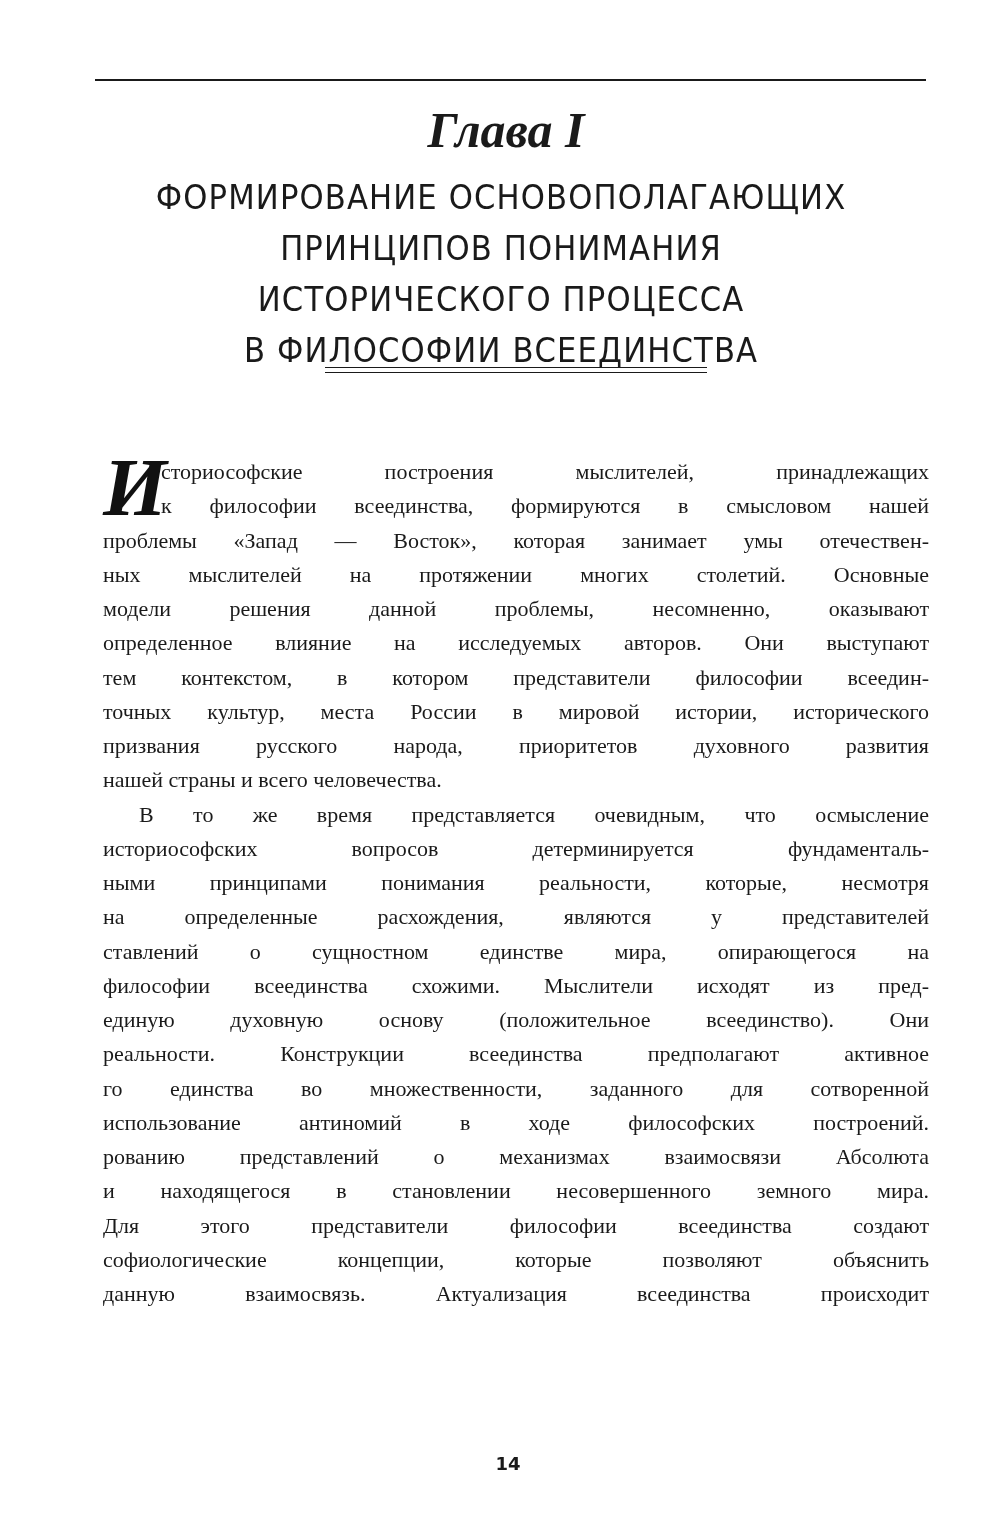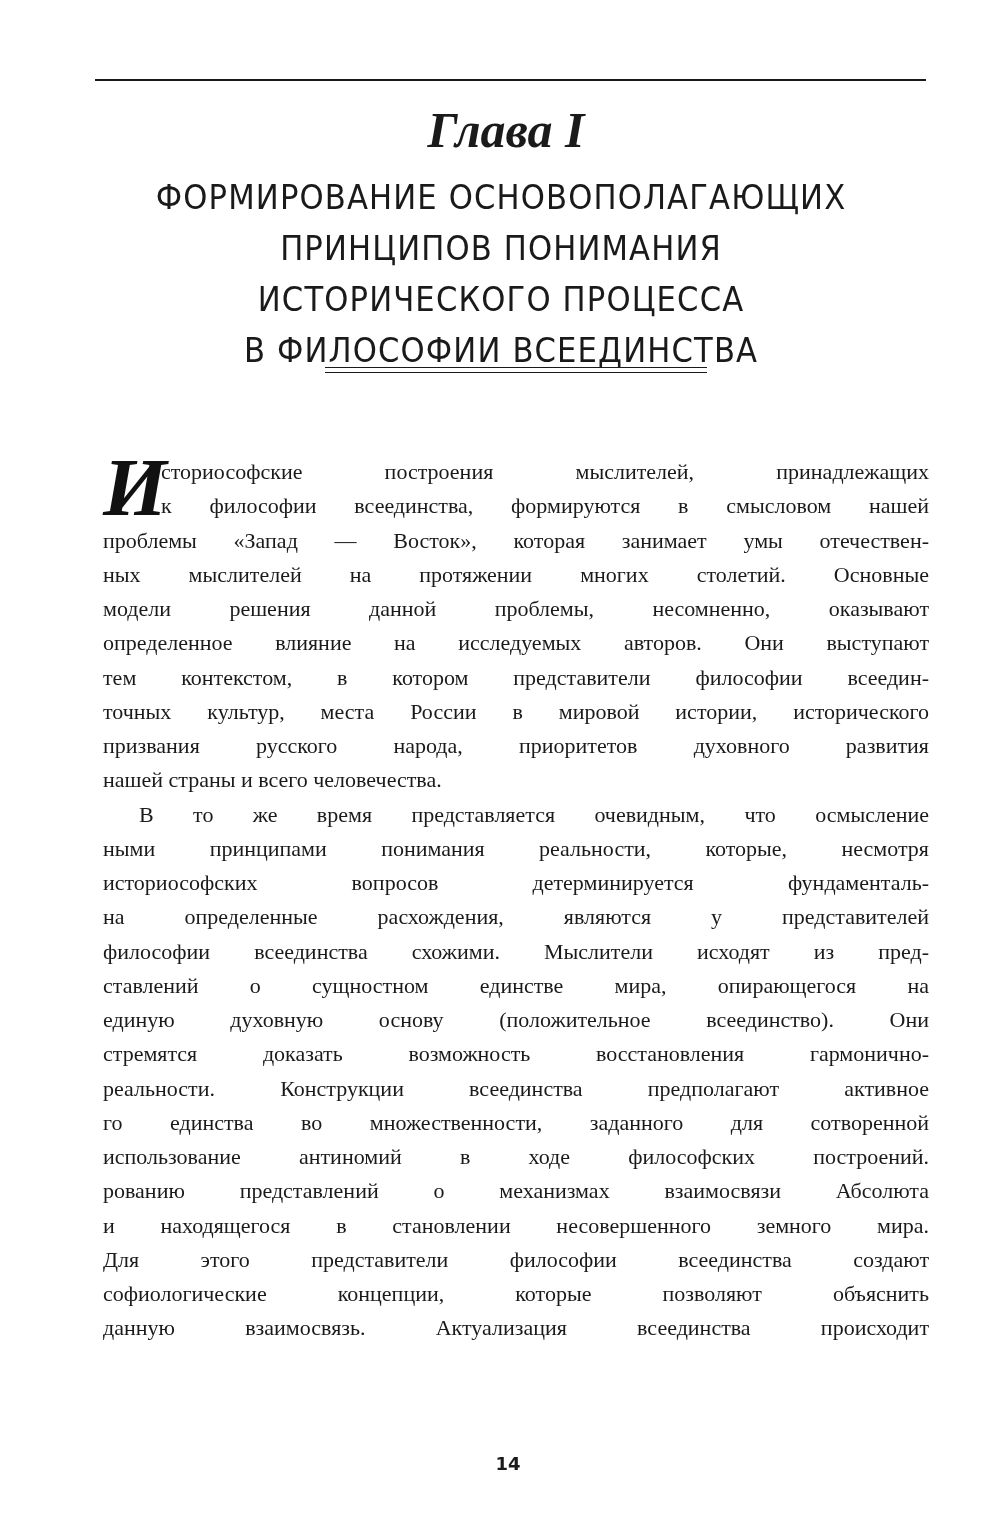--- a/index.html
+++ b/index.html
@@ -138,27 +138,26 @@
     <span class="line">ных мыслителей на протяжении многих столетий. Основные</span>
     <span class="line">модели решения данной проблемы, несомненно, оказывают</span>
     <span class="line">определенное влияние на исследуемых авторов. Они выступают</span>
     <span class="line">тем контекстом, в котором представители философии всеедин-</span>
     <span class="line">точных культур, места России в мировой истории, исторического</span>
     <span class="line">призвания русского народа, приоритетов духовного развития</span>
     <span class="line last">нашей страны и всего человечества.</span>
   </div>
   <div>
     <span class="line indent">В то же время представляется очевидным, что осмысление</span>
+    <span class="line">историософских вопросов детерминируется фундаменталь-</span>
     <span class="line">ными принципами понимания реальности, которые, несмотря</span>
-    <span class="line">историософских вопросов детерминируется фундаменталь-</span>
     <span class="line">на определенные расхождения, являются у представителей</span>
+    <span class="line">ставлений о сущностном единстве мира, опирающегося на</span>
     <span class="line">философии всеединства схожими. Мыслители исходят из пред-</span>
-    <span class="line">ставлений о сущностном единстве мира, опирающегося на</span>
     <span class="line">единую духовную основу (положительное всеединство). Они</span>
-    <span class="line">стремятся доказать возможность восстановления гармонично-</span>
     <span class="line">реальности. Конструкции всеединства предполагают активное</span>
     <span class="line">го единства во множественности, заданного для сотворенной</span>
     <span class="line">использование антиномий в ходе философских построений.</span>
     <span class="line">рованию представлений о механизмах взаимосвязи Абсолюта</span>
     <span class="line">и находящегося в становлении несовершенного земного мира.</span>
     <span class="line">Для этого представители философии всеединства создают</span>
     <span class="line">софиологические концепции, которые позволяют объяснить</span>
     <span class="line">данную взаимосвязь. Актуализация всеединства происходит</span>
   </div>
 </div>

